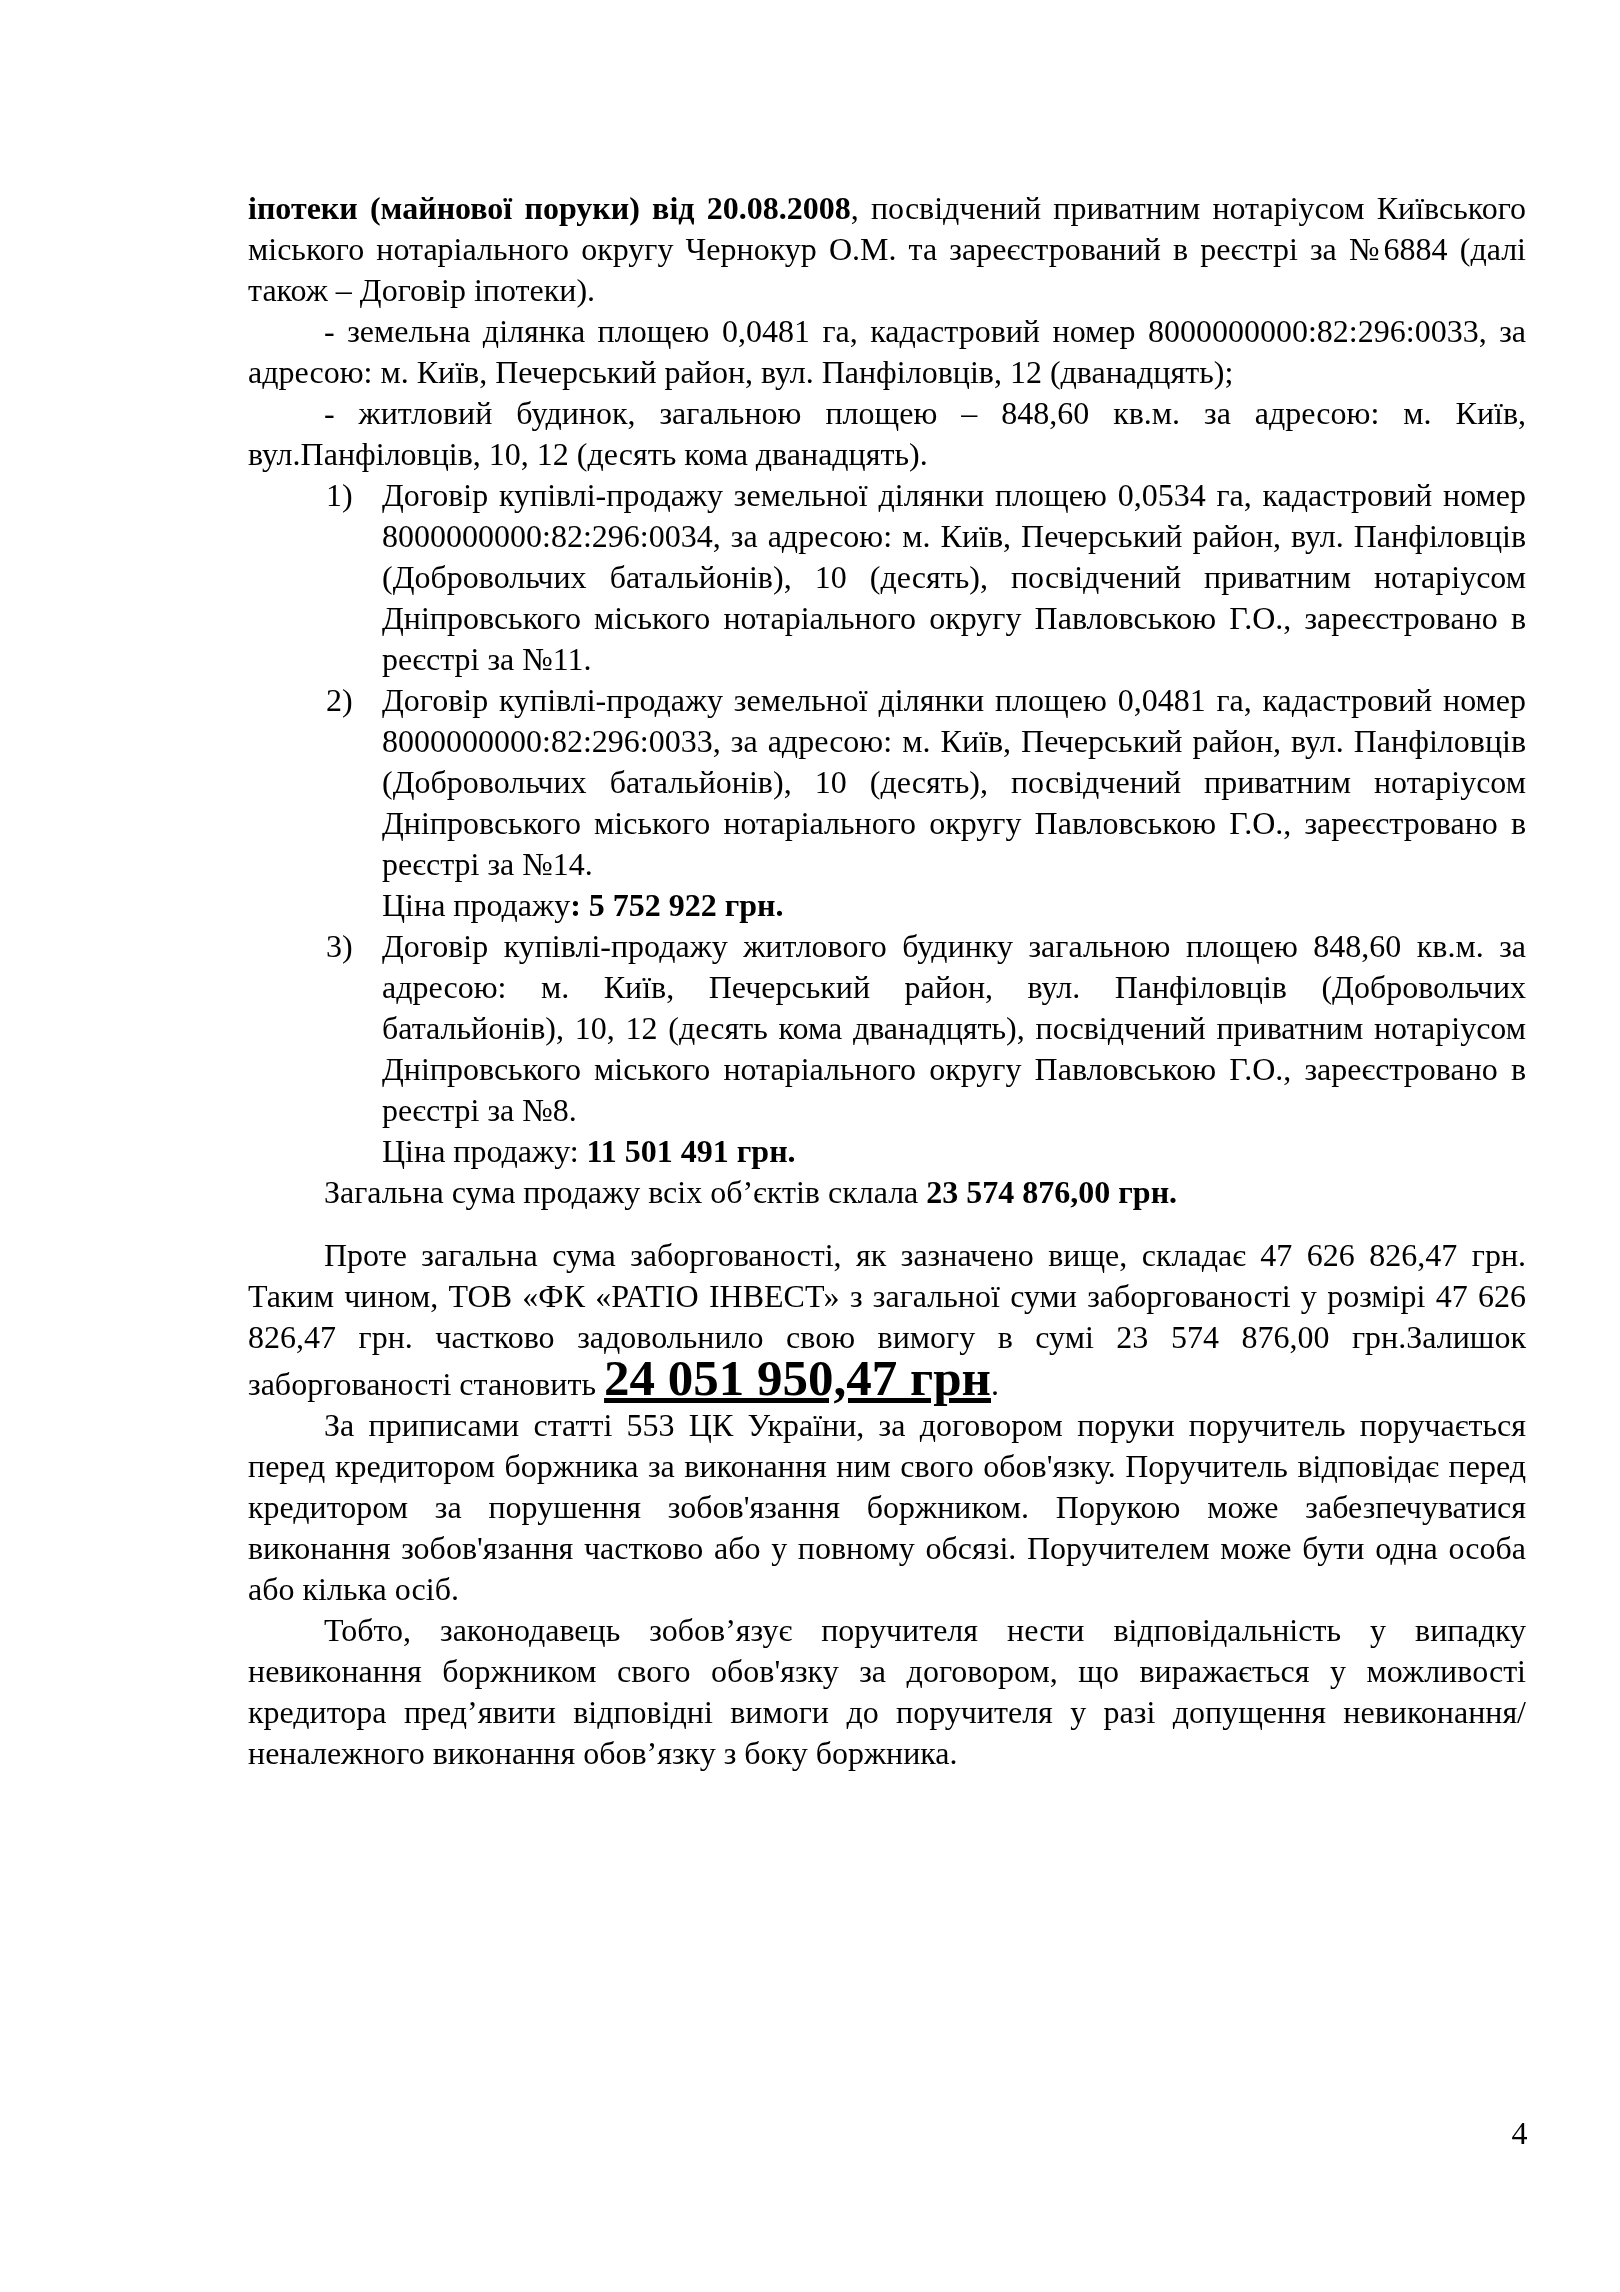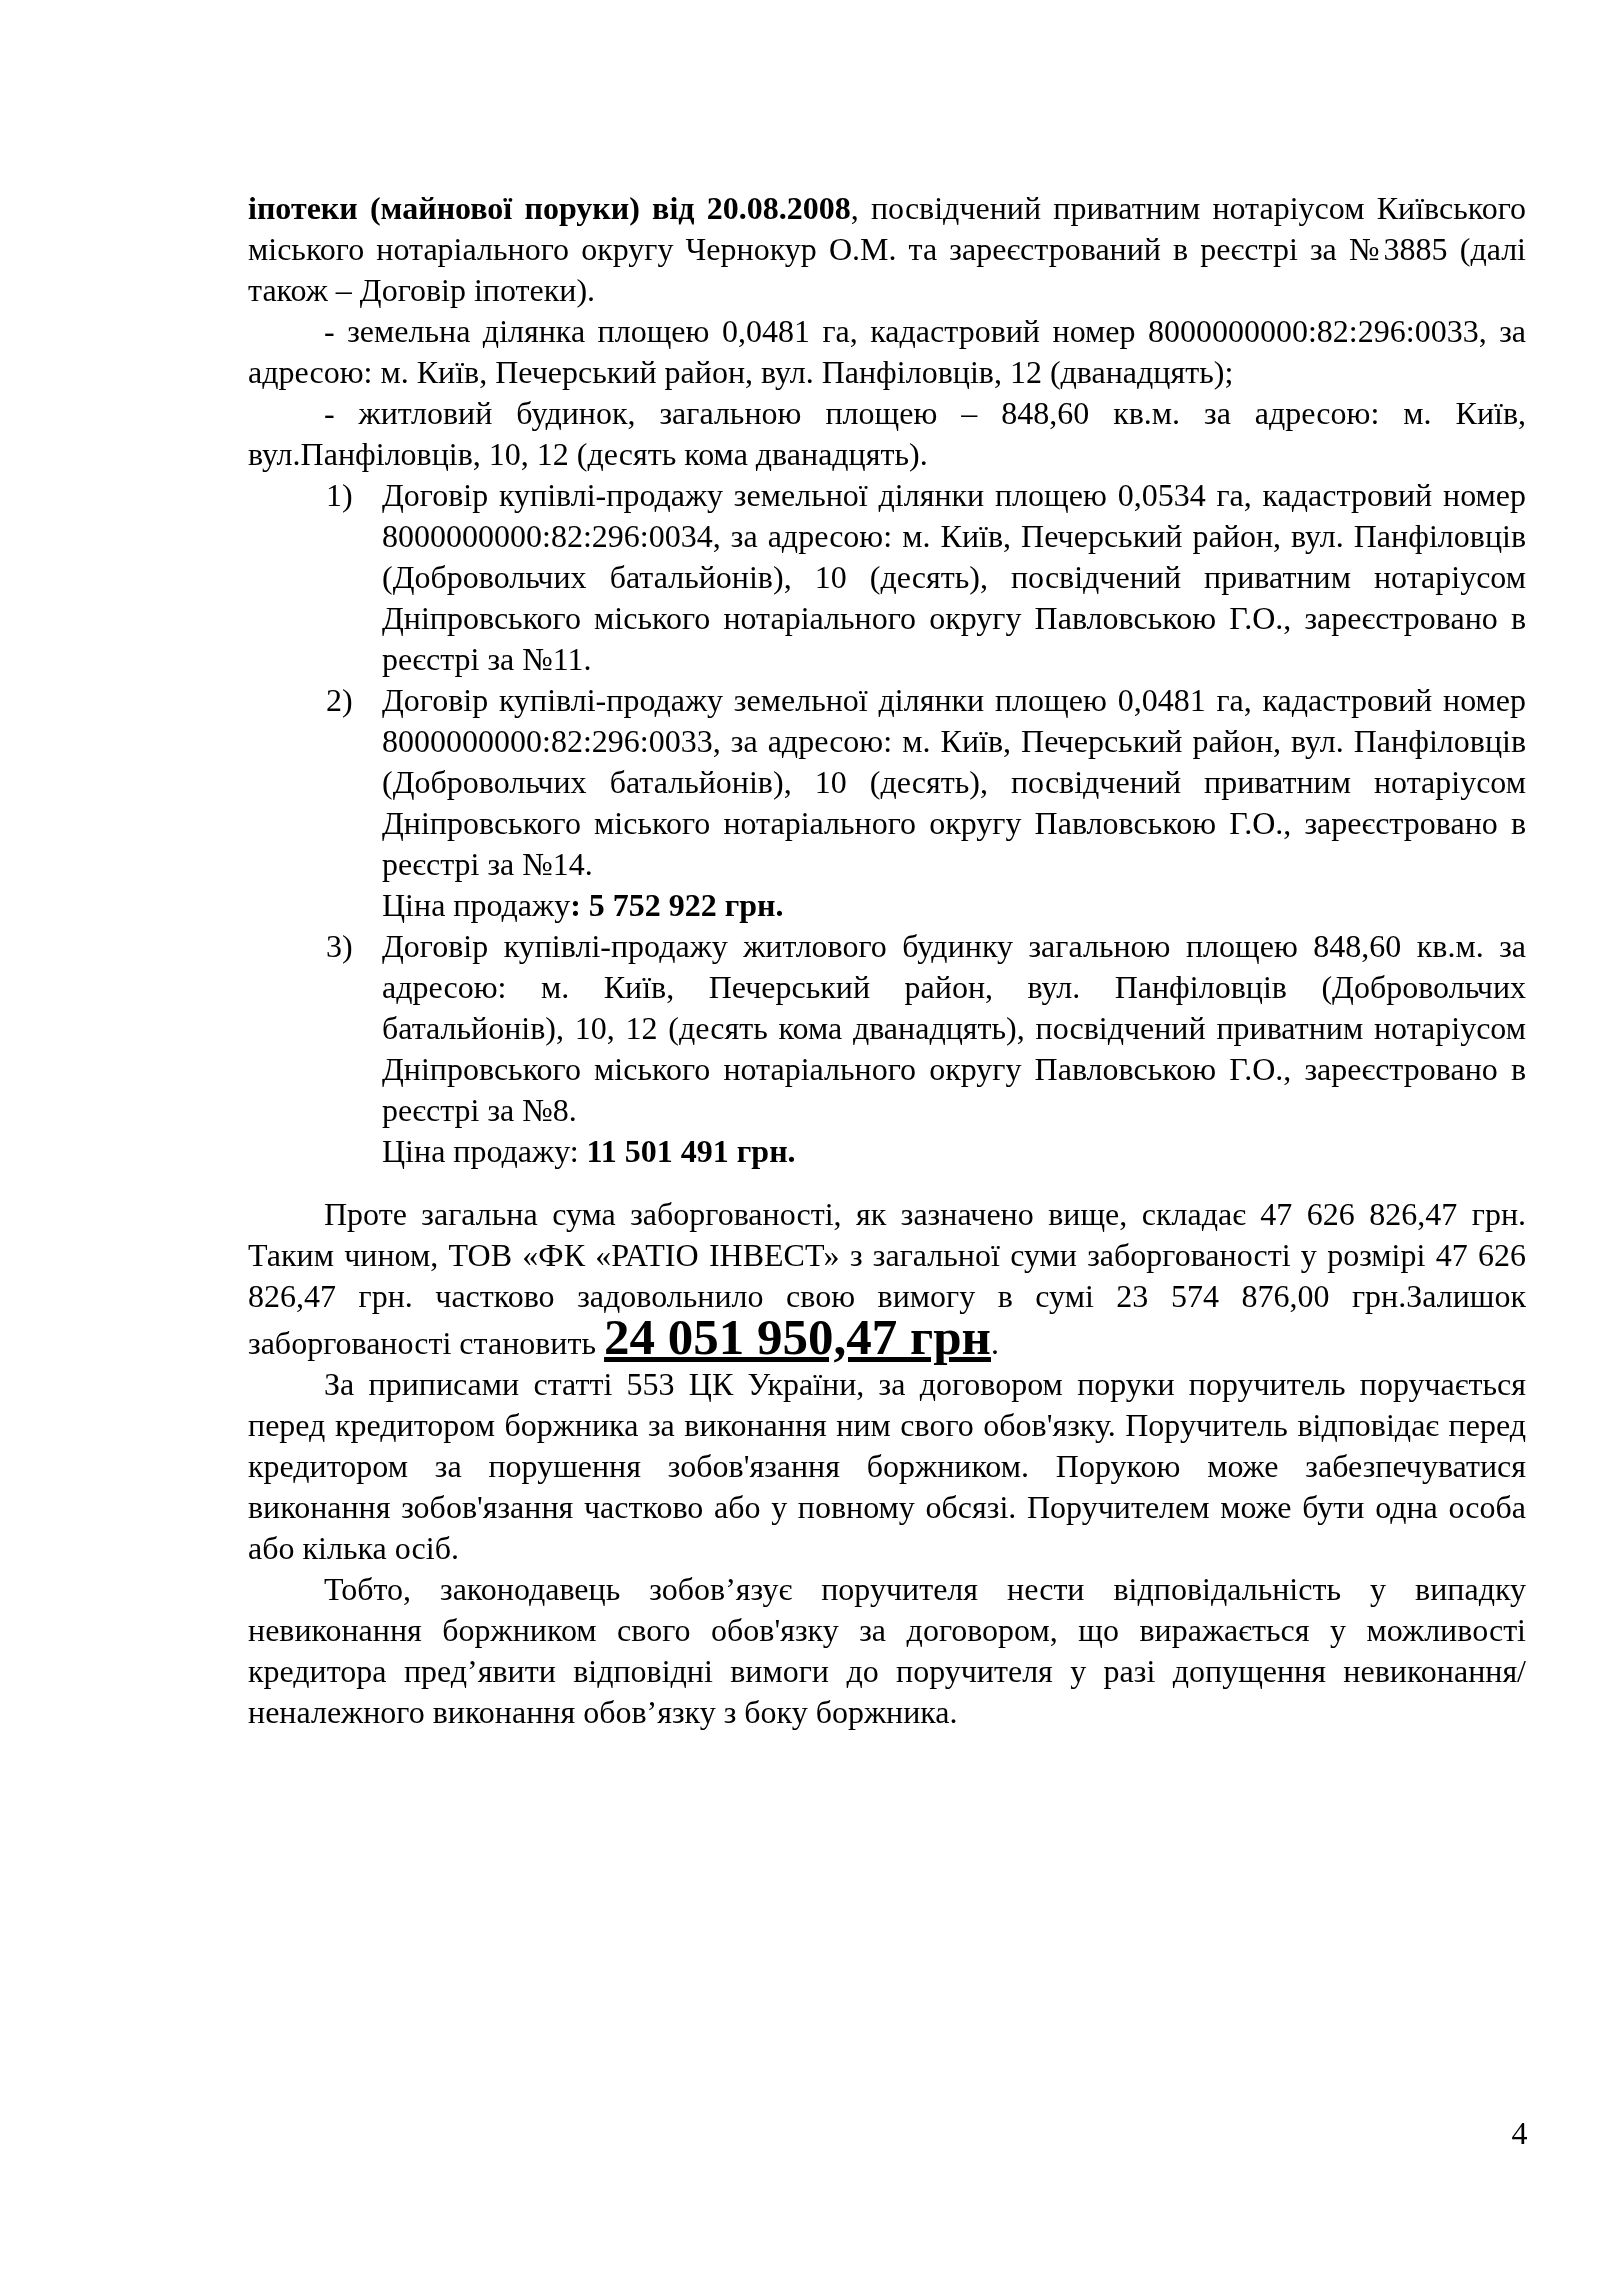--- a/index.html
+++ b/index.html
@@ -39,21 +39,21 @@
     width: 49px;
     text-align: center;
     font-size: 32px;
   }
 </style>
 </head>
 <body>
 
 <div class="page">
 
-  <p class="para"><b>іпотеки (майнової поруки) від 20.08.2008</b><span>, посвідчений приватним нотаріусом Київського міського нотаріального округу Чернокур О.М. та зареєстрований в реєстрі за №3885 (далі також – Договір іпотеки).</span></p>
+  <p class="para"><b>іпотеки (майнової поруки) від 20.08.2008</b><span>, посвідчений приватним нотаріусом Київського міського нотаріального округу Чернокур О.М. та зареєстрований в реєстрі за №6884 (далі також – Договір іпотеки).</span></p>
 
 
 
   <p class="para indent">- земельна ділянка площею 0,0481 га, кадастровий номер 8000000000:82:296:0033, за адресою: м. Київ, Печерський район, вул. Панфіловців, 12 (дванадцять);</p>
 
   <p class="para indent">- житловий будинок, загальною площею – 848,60 кв.м. за адресою: м. Київ, вул.Панфіловців, 10, 12 (десять кома дванадцять).</p>
 
 
   <div class="list-item">
     <span class="li-marker">1)</span>
@@ -65,20 +65,21 @@
     <p class="li-text">Договір купівлі-продажу земельної ділянки площею 0,0481 га, кадастровий номер 8000000000:82:296:0033, за адресою: м. Київ, Печерський район, вул. Панфіловців (Добровольчих батальйонів), 10 (десять), посвідчений приватним нотаріусом Дніпровського міського нотаріального округу Павловською Г.О., зареєстровано в реєстрі за №14.</p>
     <p class="li-price"><span>Ціна продажу</span><b>: 5 752 922 грн.</b></p>
   </div>
 
   <div class="list-item">
     <span class="li-marker">3)</span>
     <p class="li-text">Договір купівлі-продажу житлового будинку загальною площею 848,60 кв.м. за адресою: м. Київ, Печерський район, вул. Панфіловців (Добровольчих батальйонів), 10, 12 (десять кома дванадцять), посвідчений приватним нотаріусом Дніпровського міського нотаріального округу Павловською Г.О., зареєстровано в реєстрі за №8.</p>
     <p class="li-price"><span>Ціна продажу: </span><b>11 501 491 грн.</b></p>
   </div>
 
+  <p class="para indent"><span>Загальна сума продажу всіх об’єктів склала </span><b>23 574 876,00 грн.</b></p>
 
   <p class="para indent gap-md"><span>Проте загальна сума заборгованості, як зазначено вище, складає 47 626 826,47 грн. Таким чином, ТОВ «ФК «РАТІО ІНВЕСТ» з загальної суми заборгованості у розмірі 47 626 826,47 грн. частково задовольнило свою вимогу в сумі 23 574 876,00 грн.Залишок заборгованості становить </span><span class="highlight">24 051 950,47 грн</span><span>.</span></p>
 
   <p class="para indent gap-lg">За приписами статті 553 ЦК України, за договором поруки поручитель поручається перед кредитором боржника за виконання ним свого обов'язку. Поручитель відповідає перед кредитором за порушення зобов'язання боржником. Порукою може забезпечуватися виконання зобов'язання частково або у повному обсязі. Поручителем може бути одна особа або кілька осіб.</p>
 
   <p class="para indent">Тобто, законодавець зобов’язує поручителя нести відповідальність у випадку невиконання боржником свого обов'язку за договором, що виражається у можливості кредитора пред’явити відповідні вимоги до поручителя у разі допущення невиконання/неналежного виконання обов’язку з боку боржника.</p>
 
   <div class="page-number">4</div>
 
 </div>

